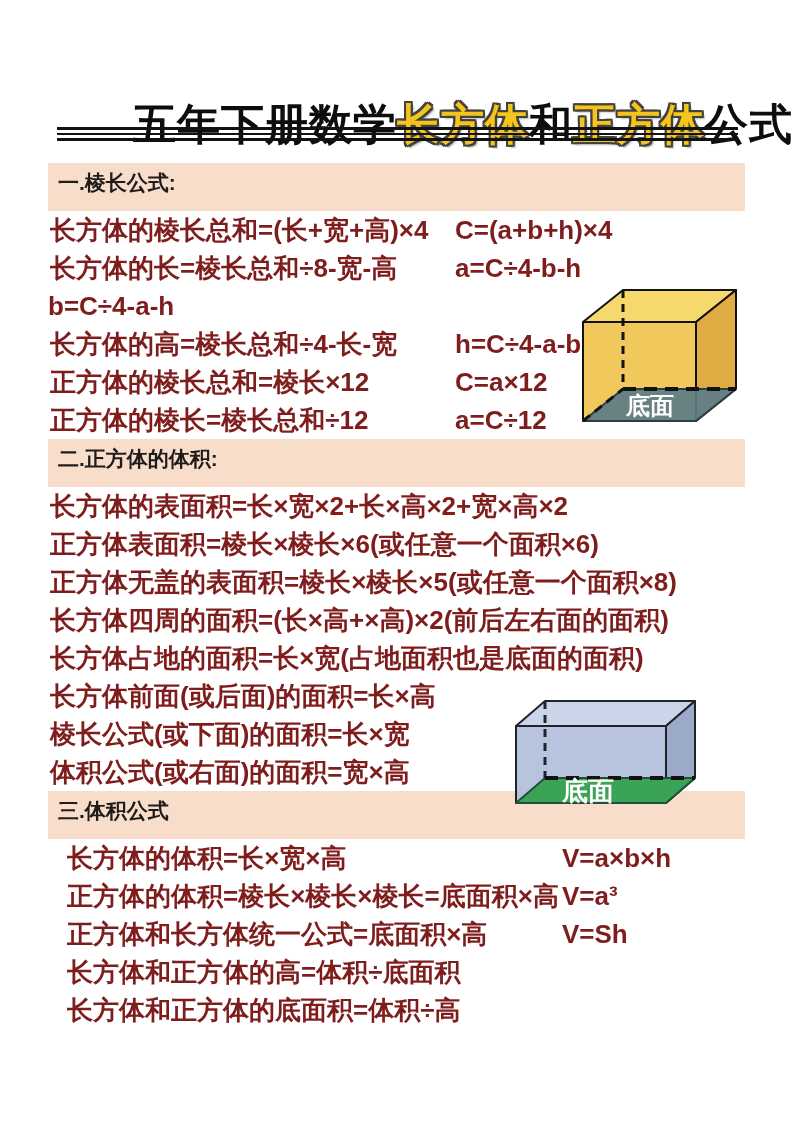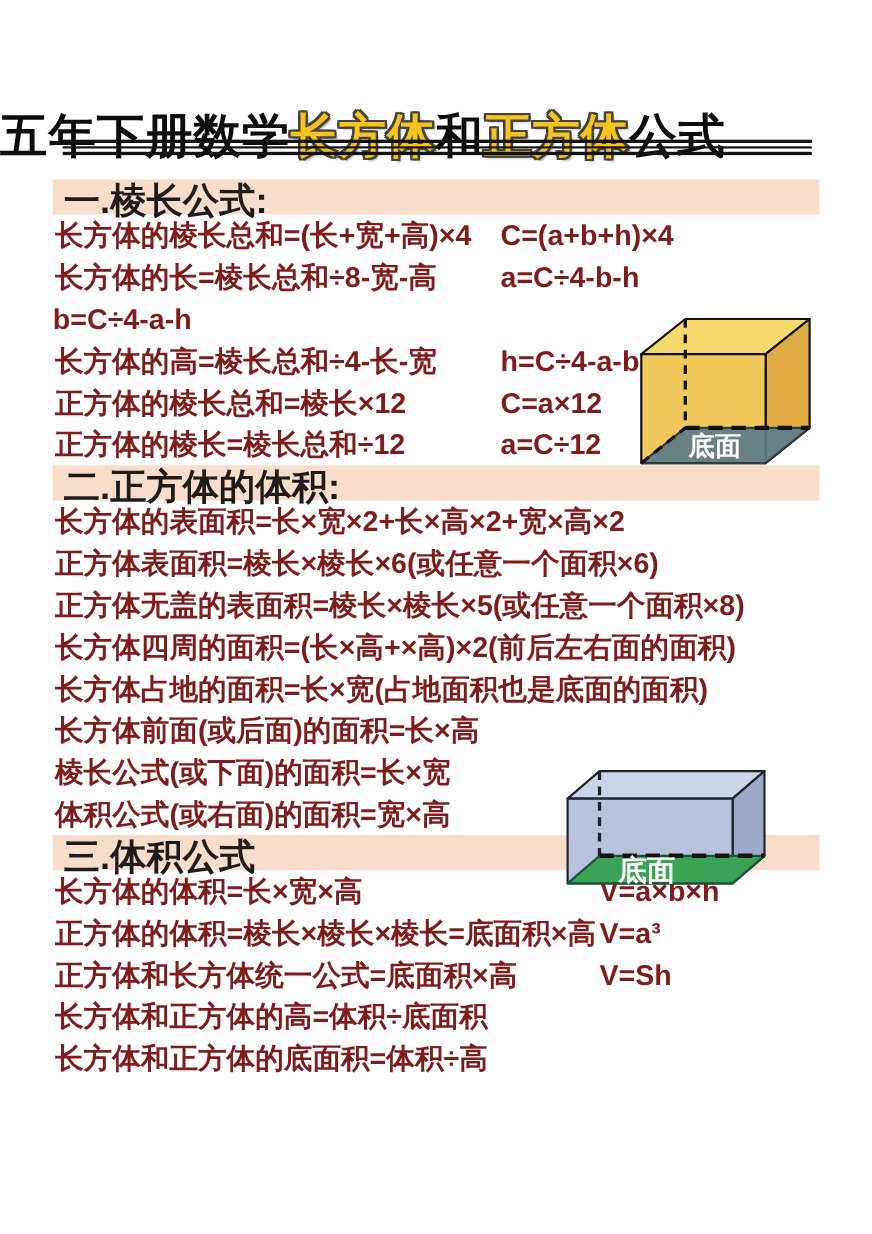--- a/index.html
+++ b/index.html
@@ -6,21 +6,21 @@
   .page{
     position:relative;
     width:793px;height:1122px;
     background:#ffffff;
     font-family:"Liberation Sans",sans-serif;
     overflow:hidden;
   }
   
   .title{
     position:absolute;top:70px;left:0;width:100%;
-    text-align:left;
+    text-align:right;
     font-family:"Liberation Serif",serif;
     font-size:43px;line-height:52px;
     font-weight:700;
     color:#0d0d0d;
     letter-spacing:1px;
     white-space:nowrap;
   }
   .title .hl{
     color:#f5c41d;
     text-shadow:
@@ -30,30 +30,30 @@
       -2px  0   0 #44423c, 2px  0   0 #44423c,
        3px  3px 2px rgba(0,0,0,0.30);
   }
   .divider{position:absolute;top:127px;left:57px;width:681px;}
   .divider .l1{height:3px;background:#121212;}
   .divider .l2{height:2px;background:#121212;margin-top:3px;}
   .divider .l3{height:3px;background:#121212;margin-top:3px;}
   
   .content{position:absolute;top:163px;left:48px;width:697px;}
   .bar{
-    height:32px;line-height:40px;
+    height:48px;line-height:40px;
     background:#f8ddca;
     color:#1e1c1a;
-    font-size:33px;font-weight:700;
+    font-size:21px;font-weight:700;
     padding-left:10px;box-sizing:border-box;
   }
   .row{height:38px;display:grid;align-items:center;}
   .sec1 .row{grid-template-columns:407px auto;}
   .sec2 .row{grid-template-columns:1fr;}
-  .sec3 .row{grid-template-columns:497px auto;}
+  .sec3 .row{grid-template-columns:497px auto;margin-left:17px;}
   .lhs,.rhs{
     font-size:26px;font-weight:700;color:#7f1d1d;
     white-space:nowrap;line-height:38px;
   }
   .lhs{padding-left:2px;}
   
   .diagram{position:absolute;}
   .diagram text{
     font-family:"Liberation Sans",sans-serif;
     font-weight:700;fill:#ffffff;

